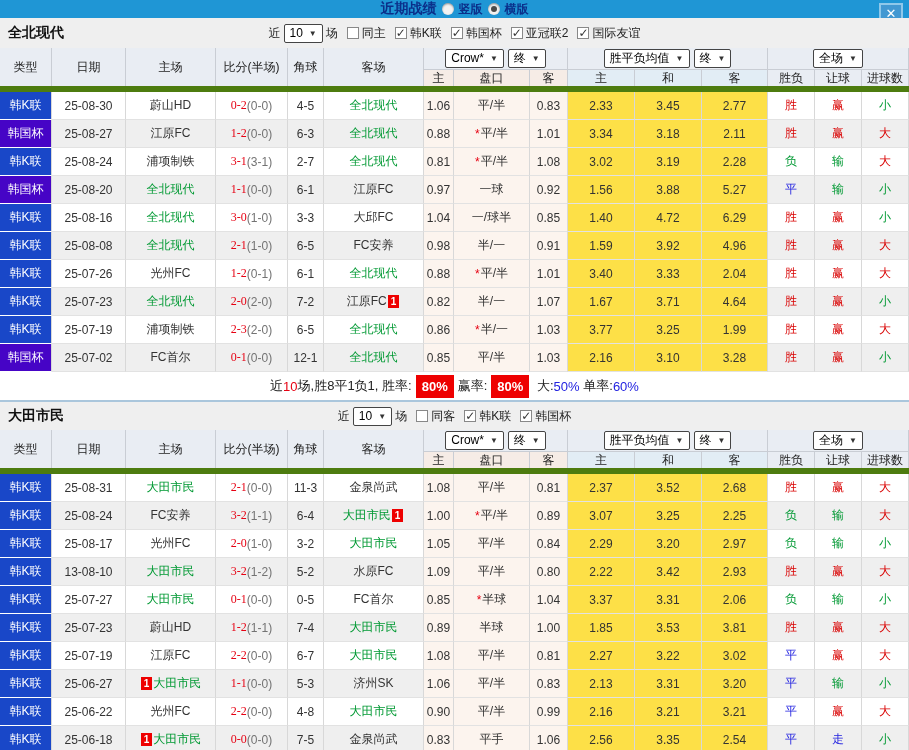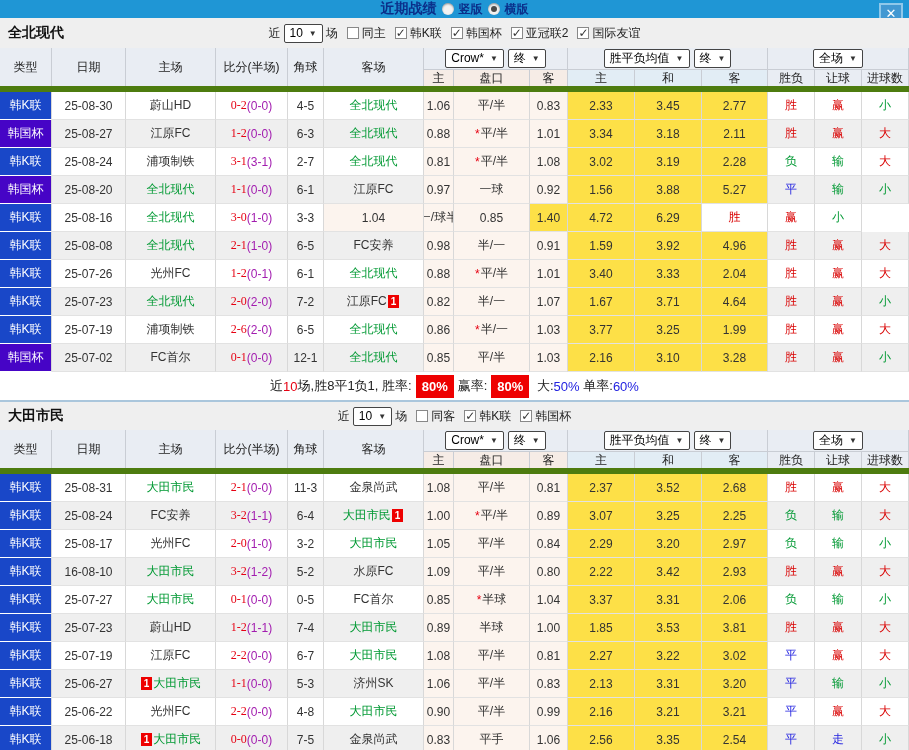--- a/index.html
+++ b/index.html
@@ -40,21 +40,21 @@
   
   .trow{display:grid; grid-template-columns:var(--cols); height:28px; background:#fff;}
   .trow.alt{background:#efefef;}
   .cell{display:flex; align-items:center; justify-content:center; border-right:1px solid #d8d8d8; border-bottom:1px solid #e2e2e2;
         color:#333; white-space:nowrap; overflow:hidden;}
   .cell.type{color:#fff; border-bottom:1px solid #fff;}
   .cell.pink{background:#fcf4ee;}
   .cell.blue{background:#fde047;}
   .green{color:#009933;}
   .score-main{color:#e60012;font-family:Liberation Serif, serif;}
-  .score-half{color:#a21caf;}
+  .score-half{color:#737373;}
   .card{display:inline-block; background:#ee0000; color:#fff; font-size:10px; line-height:13px; padding:0 3px; margin:0 1px; font-weight:bold;}
   .star{color:#e60012; margin-right:1px;}
   .res-red{color:#d90000;}
   .res-green{color:#009933;}
   .res-blue{color:#2222e0;}
   
   .summary-bar{height:28px; display:flex; align-items:center; justify-content:center; font-size:13px; color:#222; background:#fff;}
   .summary-bar span{white-space:pre;}
   .summary-bar .badge{background:#ee0000; color:#fff; font-weight:bold; padding:4px 6px; margin:0 4px;}
   .summary-bar .red{color:#e60012;}
@@ -252,20 +252,23 @@
           <div class="cell type" style="background: rgb(25, 71, 200);">韩K联</div>
           <div class="cell">25-08-16</div>
           <div class="cell">
             <span class="green">全北现代</span>
           </div>
           <div class="cell">
             <span class="score-main">3-0</span>
             <span class="score-half">(1-0)</span>
           </div>
           <div class="cell">3-3</div>
+          <div class="cell">
+            <span>大邱FC</span>
+          </div>
           <div class="cell pink">1.04</div>
           <div class="cell pink">
             <span>一/球半</span>
           </div>
           <div class="cell pink">0.85</div>
           <div class="cell blue">1.40</div>
           <div class="cell blue">4.72</div>
           <div class="cell blue">6.29</div>
           <div class="cell res-red">胜</div>
           <div class="cell res-red">赢</div>
@@ -351,21 +354,21 @@
           <div class="cell res-red">赢</div>
           <div class="cell res-green">小</div>
         </div>
         <div class="trow">
           <div class="cell type" style="background: rgb(25, 71, 200);">韩K联</div>
           <div class="cell">25-07-19</div>
           <div class="cell">
             <span>浦项制铁</span>
           </div>
           <div class="cell">
-            <span class="score-main">2-6</span>
+            <span class="score-main">2-3</span>
             <span class="score-half">(2-0)</span>
           </div>
           <div class="cell">6-5</div>
           <div class="cell">
             <span class="green">全北现代</span>
           </div>
           <div class="cell pink">0.86</div>
           <div class="cell pink">
             <span class="star">*</span>
             <span>半/一</span>
@@ -553,21 +556,21 @@
           <div class="cell pink">0.84</div>
           <div class="cell blue">2.29</div>
           <div class="cell blue">3.20</div>
           <div class="cell blue">2.97</div>
           <div class="cell res-green">负</div>
           <div class="cell res-green">输</div>
           <div class="cell res-green">小</div>
         </div>
         <div class="trow alt">
           <div class="cell type" style="background: rgb(25, 71, 200);">韩K联</div>
-          <div class="cell">16-08-10</div>
+          <div class="cell">13-08-10</div>
           <div class="cell">
             <span class="green">大田市民</span>
           </div>
           <div class="cell">
             <span class="score-main">3-2</span>
             <span class="score-half">(1-2)</span>
           </div>
           <div class="cell">5-2</div>
           <div class="cell">
             <span>水原FC</span>

